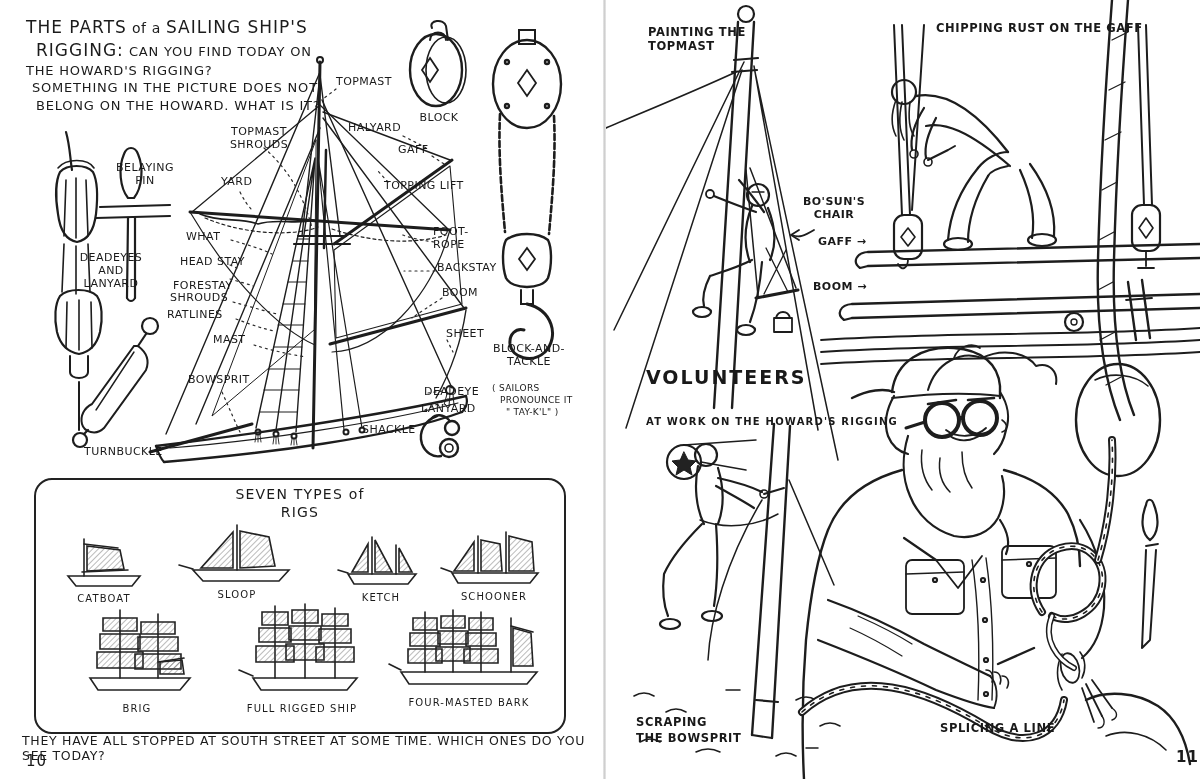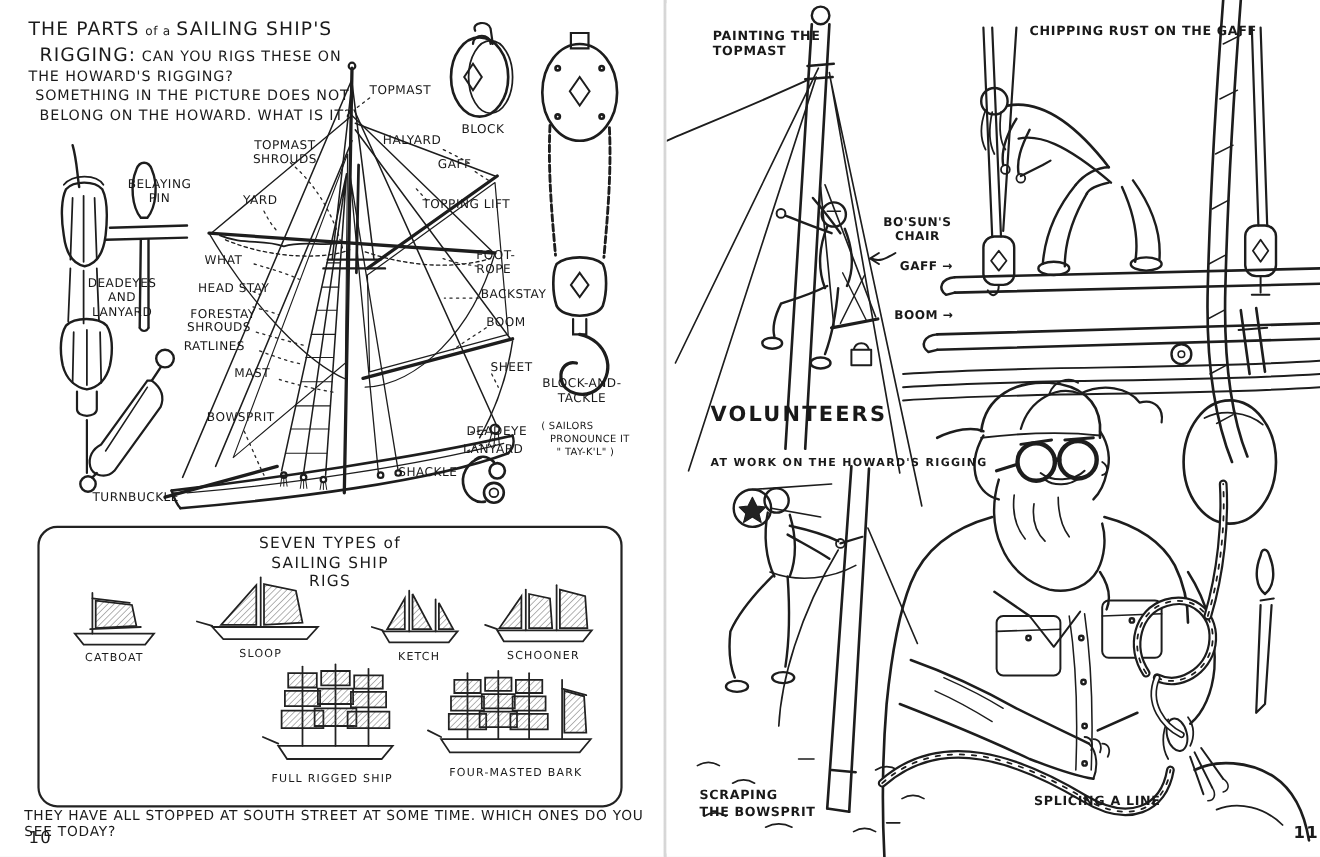--- a/index.html
+++ b/index.html
@@ -12,21 +12,21 @@
           background:linear-gradient(90deg,#e9e9e9,#cfcfcf,#e9e9e9);}
   svg.art{position:absolute;left:0;top:0;}
   .lbl{position:absolute;font-size:11px;line-height:1.18;letter-spacing:.45px;
        white-space:nowrap;color:#191919;}
   .wrap{white-space:normal;}
   .c{text-align:center;}
   .sm{font-size:9px;letter-spacing:.3px;}
   .intro{position:absolute;left:26px;top:16px;width:330px;line-height:1.35;}
   .i-big{font-size:17px;letter-spacing:1px;}
   .i-mid{font-size:13px;letter-spacing:.8px;}
-  .i-sml{font-size:11px;letter-spacing:.6px;}
+  .i-sml{font-size:14px;letter-spacing:.6px;}
   .rigbox{position:absolute;left:34px;top:478px;width:528px;height:252px;
           border:2.5px solid #222;border-radius:18px;}
   .rigtitle{position:absolute;left:0;right:0;top:6px;text-align:center;
             font-size:14px;letter-spacing:1.2px;line-height:1.25;}
   .fig{position:absolute;text-align:center;}
   .shiplbl{display:block;font-size:10px;letter-spacing:1.1px;margin-top:1px;}
   .footer{position:absolute;left:22px;top:733px;width:566px;font-size:12.5px;letter-spacing:.7px;}
   .pagenum{position:absolute;font-size:15px;letter-spacing:1px;}
   .h1{font-size:19px;letter-spacing:2px;}
   .h2{font-size:10px;letter-spacing:1.2px;margin-top:26px;}
@@ -166,21 +166,21 @@
         <circle cx="449" cy="448" r="9"></circle>
         <circle cx="449" cy="448" r="4" stroke-width="1.6"></circle>
       </g>
     </svg>
 
     <div class="intro">
       <div><span class="i-big">THE PARTS</span>
         <span class="i-sml">of a</span>
         <span class="i-big">SAILING SHIP'S</span></div>
       <div style="margin-left:10px"><span class="i-big">RIGGING:</span>
-        <span class="i-mid">CAN YOU RIGS THESE ON</span></div>
+        <span class="i-mid">CAN YOU FIND TODAY ON</span></div>
       <div class="i-mid">THE HOWARD'S RIGGING?</div>
       <div class="i-mid" style="margin-left:6px">SOMETHING IN THE PICTURE DOES NOT</div>
       <div class="i-mid" style="margin-left:10px">BELONG ON THE HOWARD.  WHAT IS IT?</div>
     </div>
 
     <span class="lbl" style="left:336px;top:76px">TOPMAST</span>
     <span class="lbl wrap c" style="left:216px;top:126px;width:86px">TOPMAST SHROUDS</span>
     <span class="lbl" style="left:348px;top:122px">HALYARD</span>
     <span class="lbl c" style="left:408px;top:112px;width:62px">BLOCK</span>
     <span class="lbl" style="left:398px;top:144px">GAFF</span>
@@ -204,21 +204,20 @@
     <span class="lbl" style="left:84px;top:446px">TURNBUCKLE</span>
     <span class="lbl" style="left:362px;top:424px">SHACKLE</span>
     <span class="lbl wrap c" style="left:484px;top:343px;width:90px">BLOCK-AND-TACKLE</span>
     <span class="lbl sm" style="left:492px;top:383px">( SAILORS</span>
     <span class="lbl sm" style="left:500px;top:395px">PRONOUNCE IT</span>
     <span class="lbl sm" style="left:506px;top:407px">" TAY-K'L" )</span>
 
     <div class="rigbox">
       <div class="rigtitle">
         <div>SEVEN TYPES of</div>
-        <div>SAILING SHIP</div>
         <div>RIGS</div>
       </div>
 
       <div class="fig" style="left:16px;top:56px;width:104px">
         <svg width="100" height="52" viewBox="0 0 100 52">
           <g stroke="#222" fill="none" stroke-width="1.6" stroke-linecap="round">
             <path d="M14,40 L86,40 L78,50 L22,50 Z"></path>
             <path d="M30,3 L30,40"></path>
               <path d="M28,36 L74,34"></path>
               <path d="M30,8 L64,12"></path>
@@ -264,20 +263,38 @@
               <path d="M68,6 L68,47"></path>
               <path d="M14,46 L3,42"></path>
             <path d="M43,14 L62,18 L64,45 L43,45 Z" fill="url(#hatch)"></path>
             <path d="M71,10 L94,16 L96,45 L71,45 Z" fill="url(#hatch)"></path>
             <path d="M36,16 L16,45 L36,45 Z" fill="url(#hatch)"></path>
           </g>
         </svg>
         <span class="shiplbl">SCHOONER</span>
       </div>
 
+      <div class="fig" style="left:24px;top:124px;width:154px">
+        <svg width="150" height="94" viewBox="0 0 150 94">
+          <g stroke="#222" fill="none" stroke-width="1.6" stroke-linecap="round">
+            <path d="M28,74 L128,74 L118,86 L36,86 Z"></path>
+            <path d="M58,6 L58,74"></path>
+              <path d="M96,10 L96,74"></path>
+            <path d="M41,14 h34 v13 h-34 Z" fill="url(#hatch)"></path>
+            <path d="M38,30 h40 v15 h-40 Z" fill="url(#hatch)"></path>
+            <path d="M35,48 h46 v16 h-46 Z" fill="url(#hatch)"></path>
+            <path d="M79,18 h34 v12 h-34 Z" fill="url(#hatch)"></path>
+            <path d="M76,33 h40 v14 h-40 Z" fill="url(#hatch)"></path>
+            <path d="M73,50 h46 v15 h-46 Z" fill="url(#hatch)"></path>
+            <path d="M96,58 L122,54"></path>
+              <path d="M98,58 L120,56 L122,70 L98,70 Z" fill="url(#hatch)"></path>
+          </g>
+        </svg>
+        <span class="shiplbl">BRIG</span>
+      </div>
 
       <div class="fig" style="left:196px;top:120px;width:140px">
         <svg width="135" height="98" viewBox="0 0 135 98">
           <g stroke="#222" fill="none" stroke-width="1.6" stroke-linecap="round">
             <path d="M18,78 L122,78 L112,90 L26,90 Z"></path>
             <path d="M40,6 L40,78"></path>
               <path d="M70,4 L70,78"></path>
               <path d="M100,8 L100,78"></path>
               <path d="M18,76 L4,70"></path>
             <path d="M27,12 h26 v13 h-26 Z" fill="url(#hatch)"></path>

